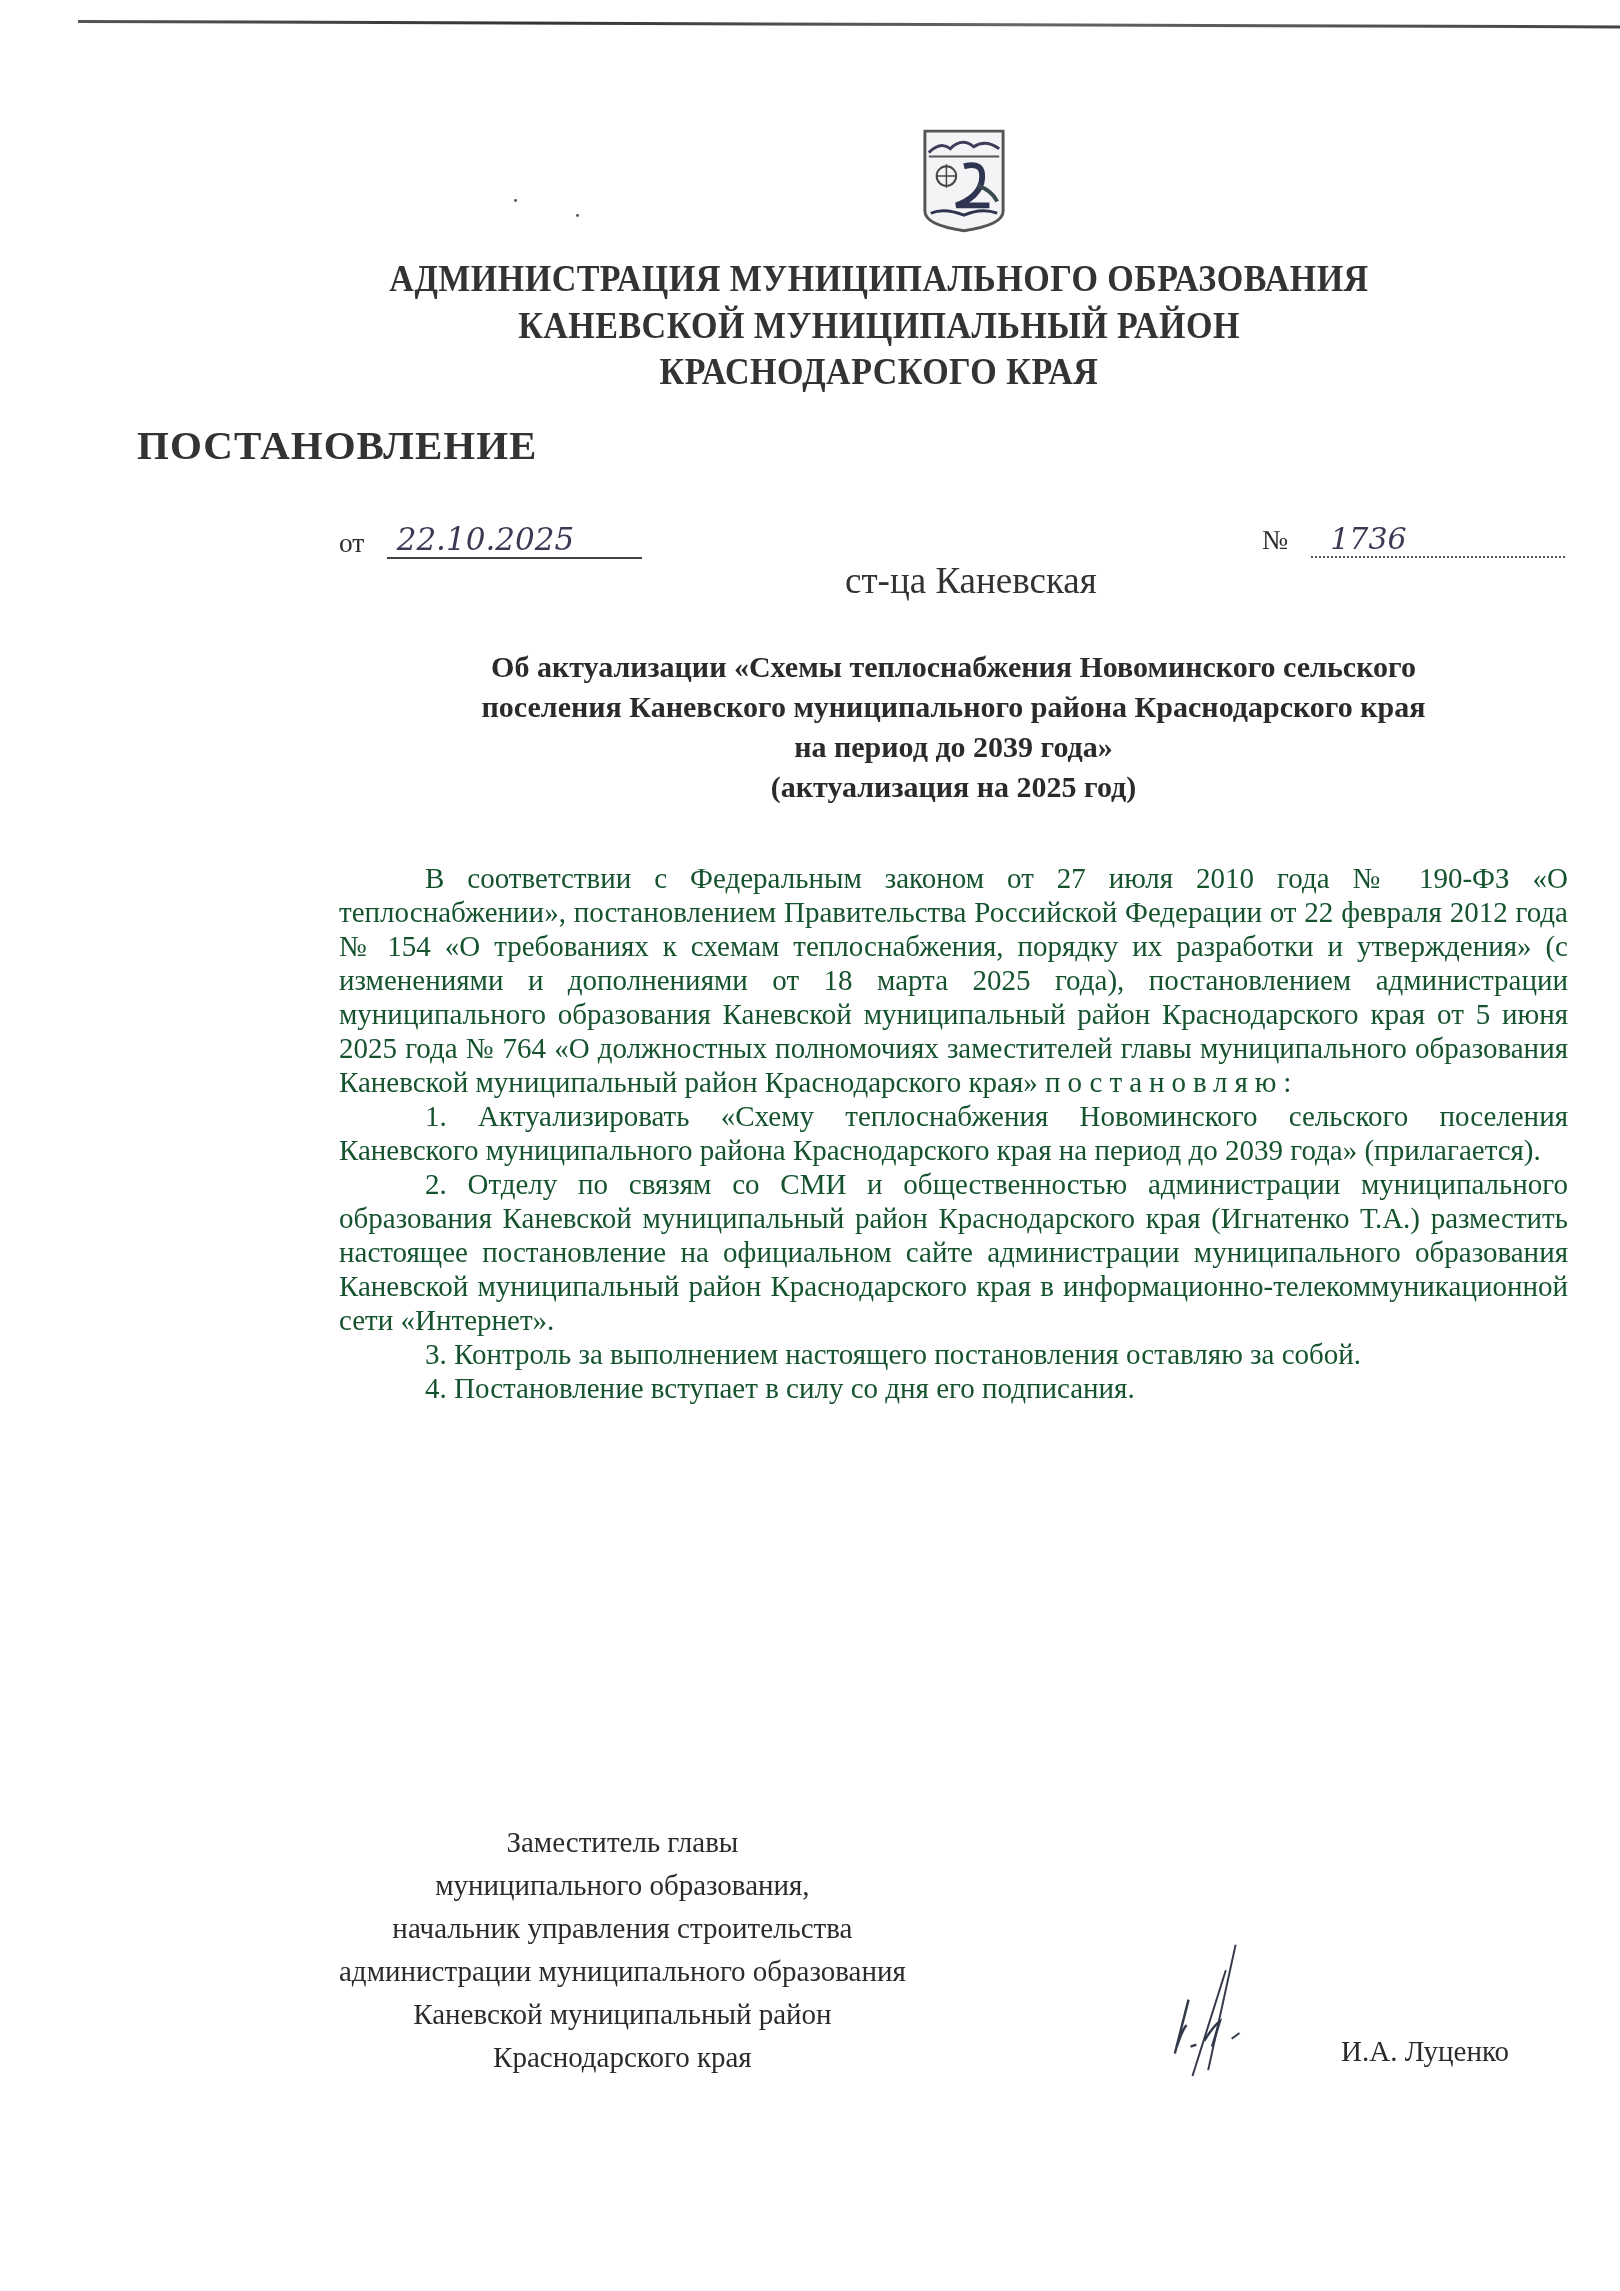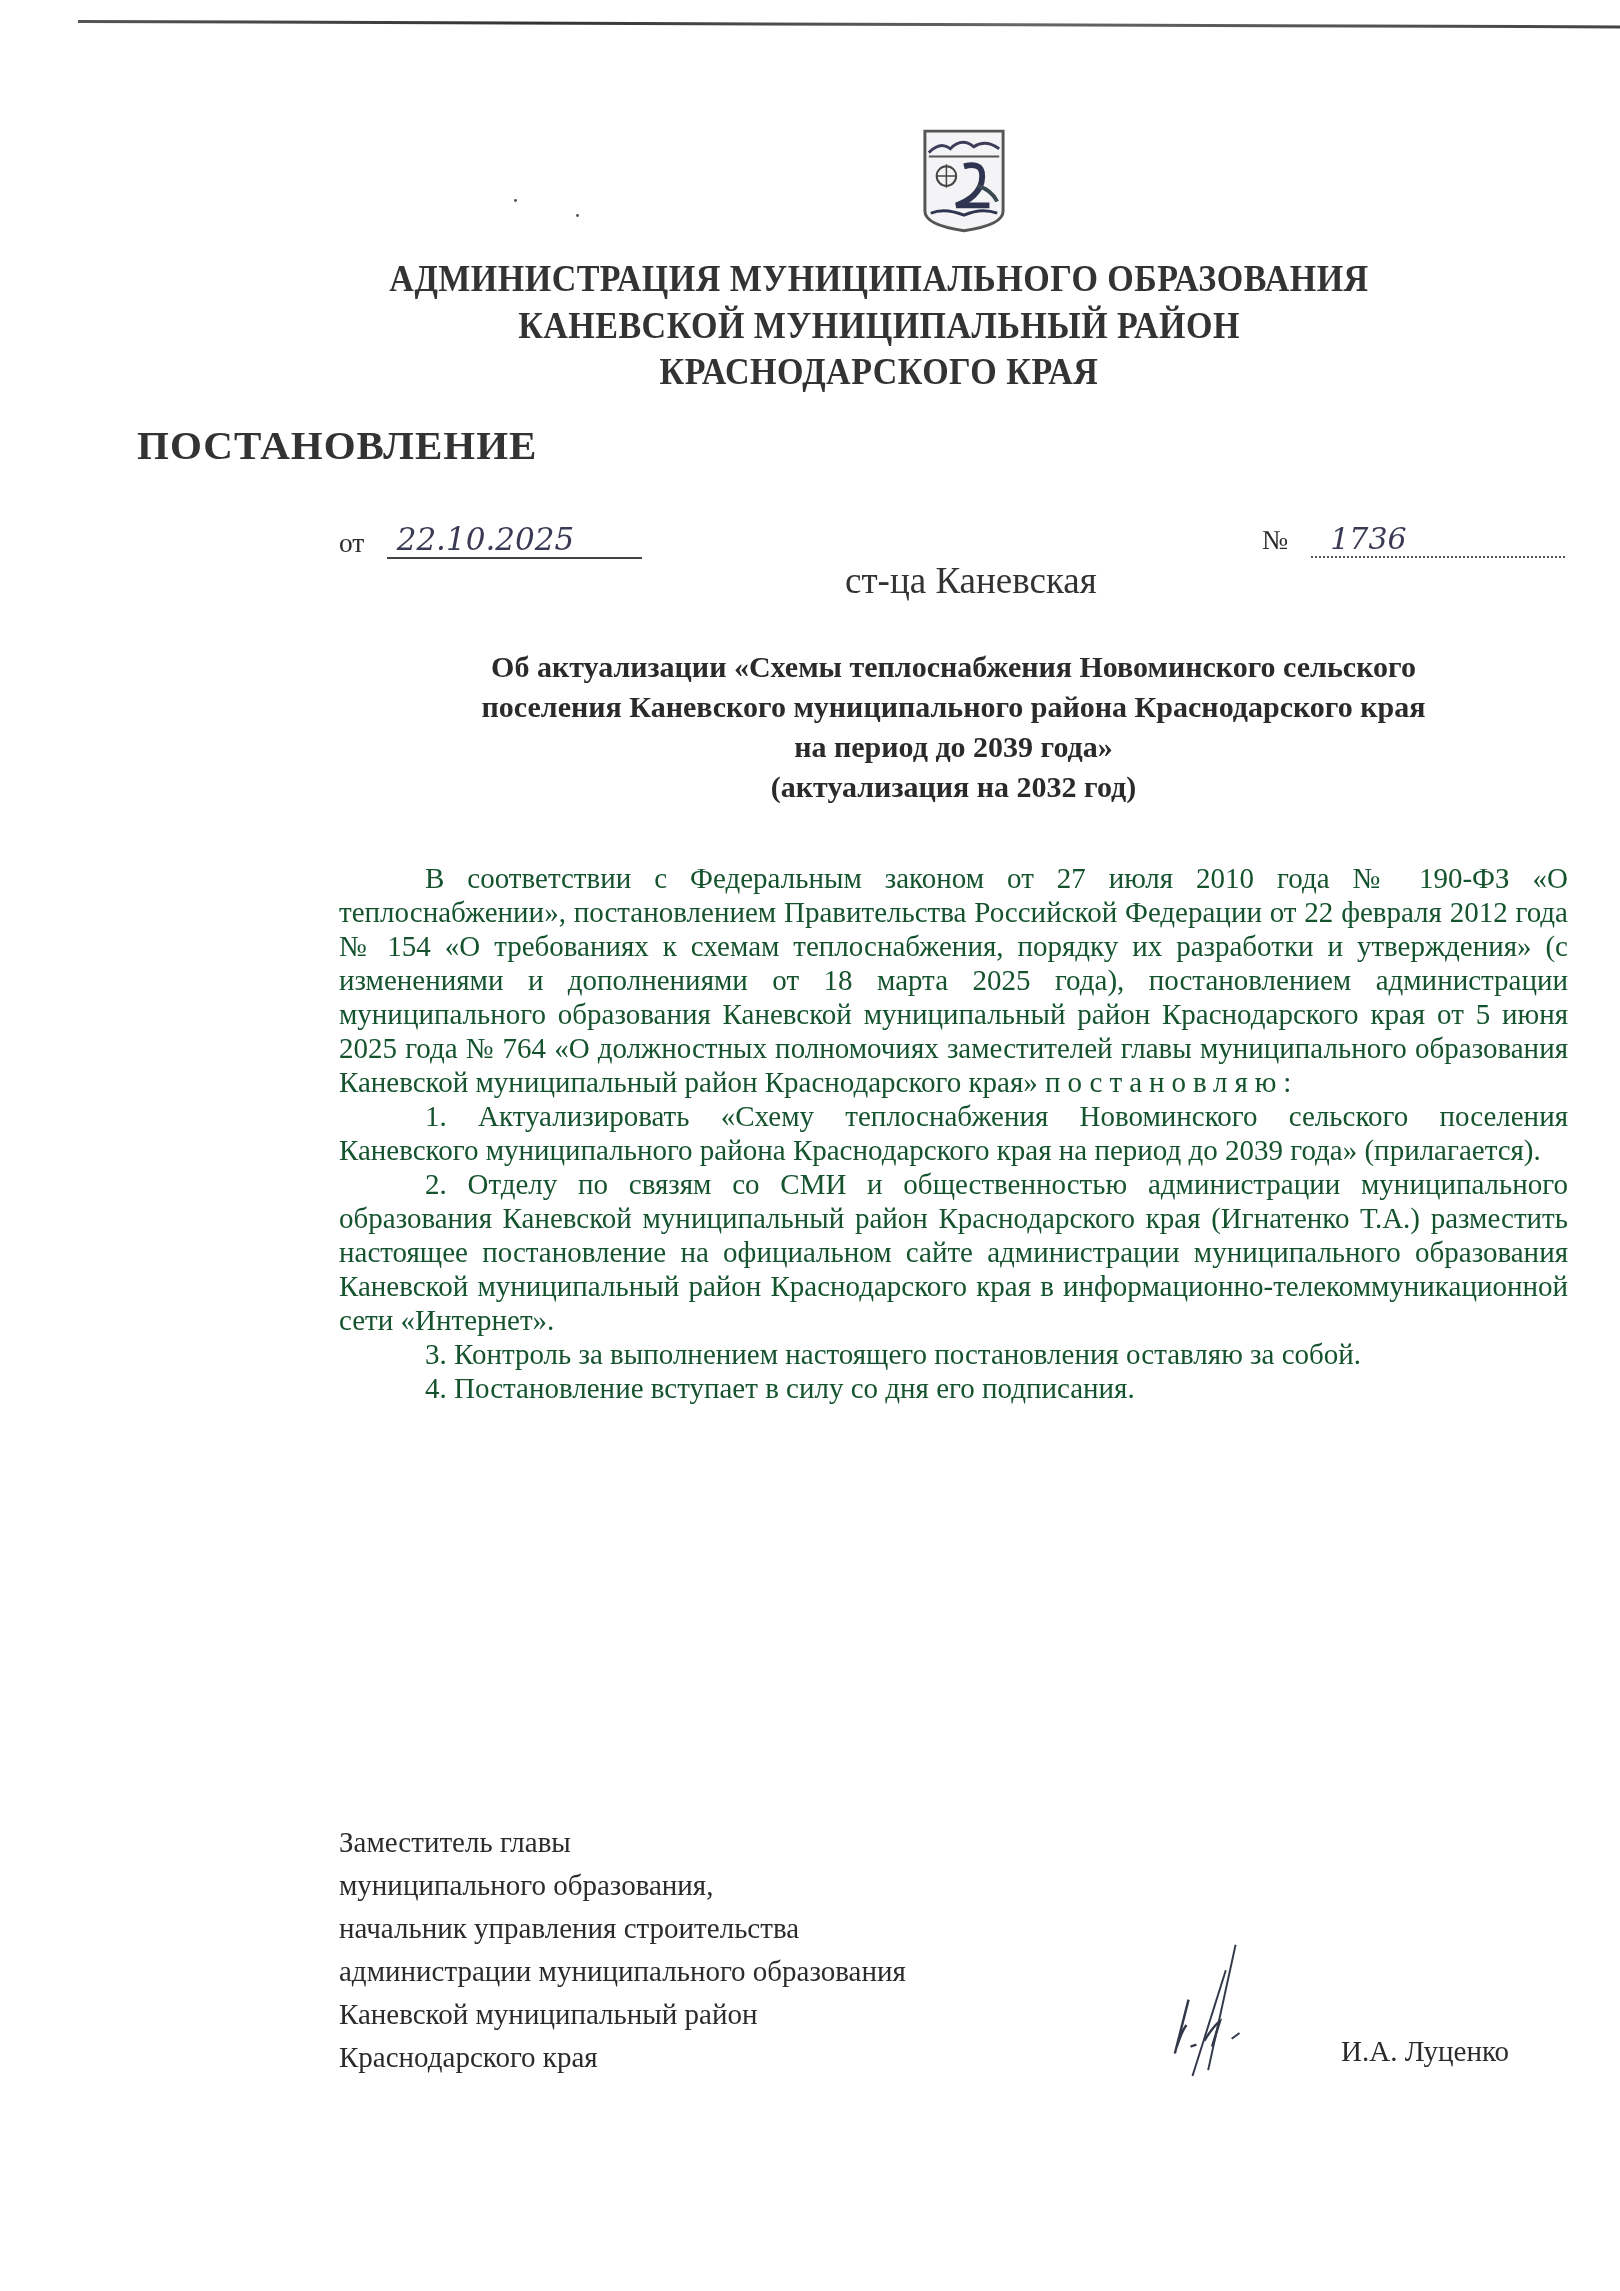--- a/index.html
+++ b/index.html
@@ -49,21 +49,21 @@
     position: absolute; top: 647px; left: 339px; width: 1229px; text-align: center;
     font-weight: bold; font-size: 30px; line-height: 40px; color: #2b2b2b;
   }
   .body {
     position: absolute; top: 861px; left: 339px; width: 1229px;
     font-size: 29px; line-height: 34px; text-align: justify; color: #14532d;
   }
   .body p { margin: 0; text-indent: 86px; }
   .spaced { letter-spacing: 6.9px; }
   .sign-block {
-    position: absolute; top: 1821px; left: 339px; font-size: 29px; line-height: 43px; color: #2b2b2b;
+    position: absolute; top: 1821px; left: 339px; font-size: 29px; line-height: 43px; color: #2b2b2b; text-align: center;
   }
   .sign-block div { white-space: nowrap; }
   .signature {
     position: absolute; left: 1157px; top: 1931px; width: 118px; height: 147px;
   }
   .signer-name {
     position: absolute; left: 1341px; top: 2035px; font-size: 29px; color: #2b2b2b;
   }
   .speck { position: absolute; width: 2.9px; height: 2.9px; background: #555; border-radius: 50%; }
 </style>
@@ -101,21 +101,21 @@
   <span>№</span>
   <span class="num-value">1736</span>
 </div>
 
 <div class="place">ст-ца Каневская</div>
 
 <div class="title">
   <div>Об актуализации «Схемы теплоснабжения Новоминского сельского</div>
   <div>поселения Каневского муниципального района Краснодарского края</div>
   <div>на период до 2039 года»</div>
-  <div>(актуализация на 2032 год)</div>
+  <div>(актуализация на 2025 год)</div>
 </div>
 
 <div class="body">
   <p><span>В соответствии с Федеральным законом от 27 июля 2010 года № 190-ФЗ «О теплоснабжении», постановлением Правительства Российской Федерации от 22 февраля 2012 года № 154 «О требованиях к схемам теплоснабжения, порядку их разработки и утверждения» (с изменениями и дополнениями от 18 марта 2025 года), постановлением администрации муниципального образования Каневской муниципальный район Краснодарского края от 5 июня 2025 года № 764 «О должностных полномочиях заместителей главы муниципального образования Каневской муниципальный район Краснодарского края»</span> <span class="spaced">постановляю:</span></p>
   <p>1. Актуализировать «Схему теплоснабжения Новоминского сельского поселения Каневского муниципального района Краснодарского края на период до 2039 года» (прилагается).</p>
   <p>2. Отделу по связям со СМИ и общественностью администрации муниципального образования Каневской муниципальный район Краснодарского края (Игнатенко Т.А.) разместить настоящее постановление на официальном сайте администрации муниципального образования Каневской муниципальный район Краснодарского края в информационно-телекоммуникационной сети «Интернет».</p>
   <p>3. Контроль за выполнением настоящего постановления оставляю за собой.</p>
   <p>4. Постановление вступает в силу со дня его подписания.</p>
 </div>
 

